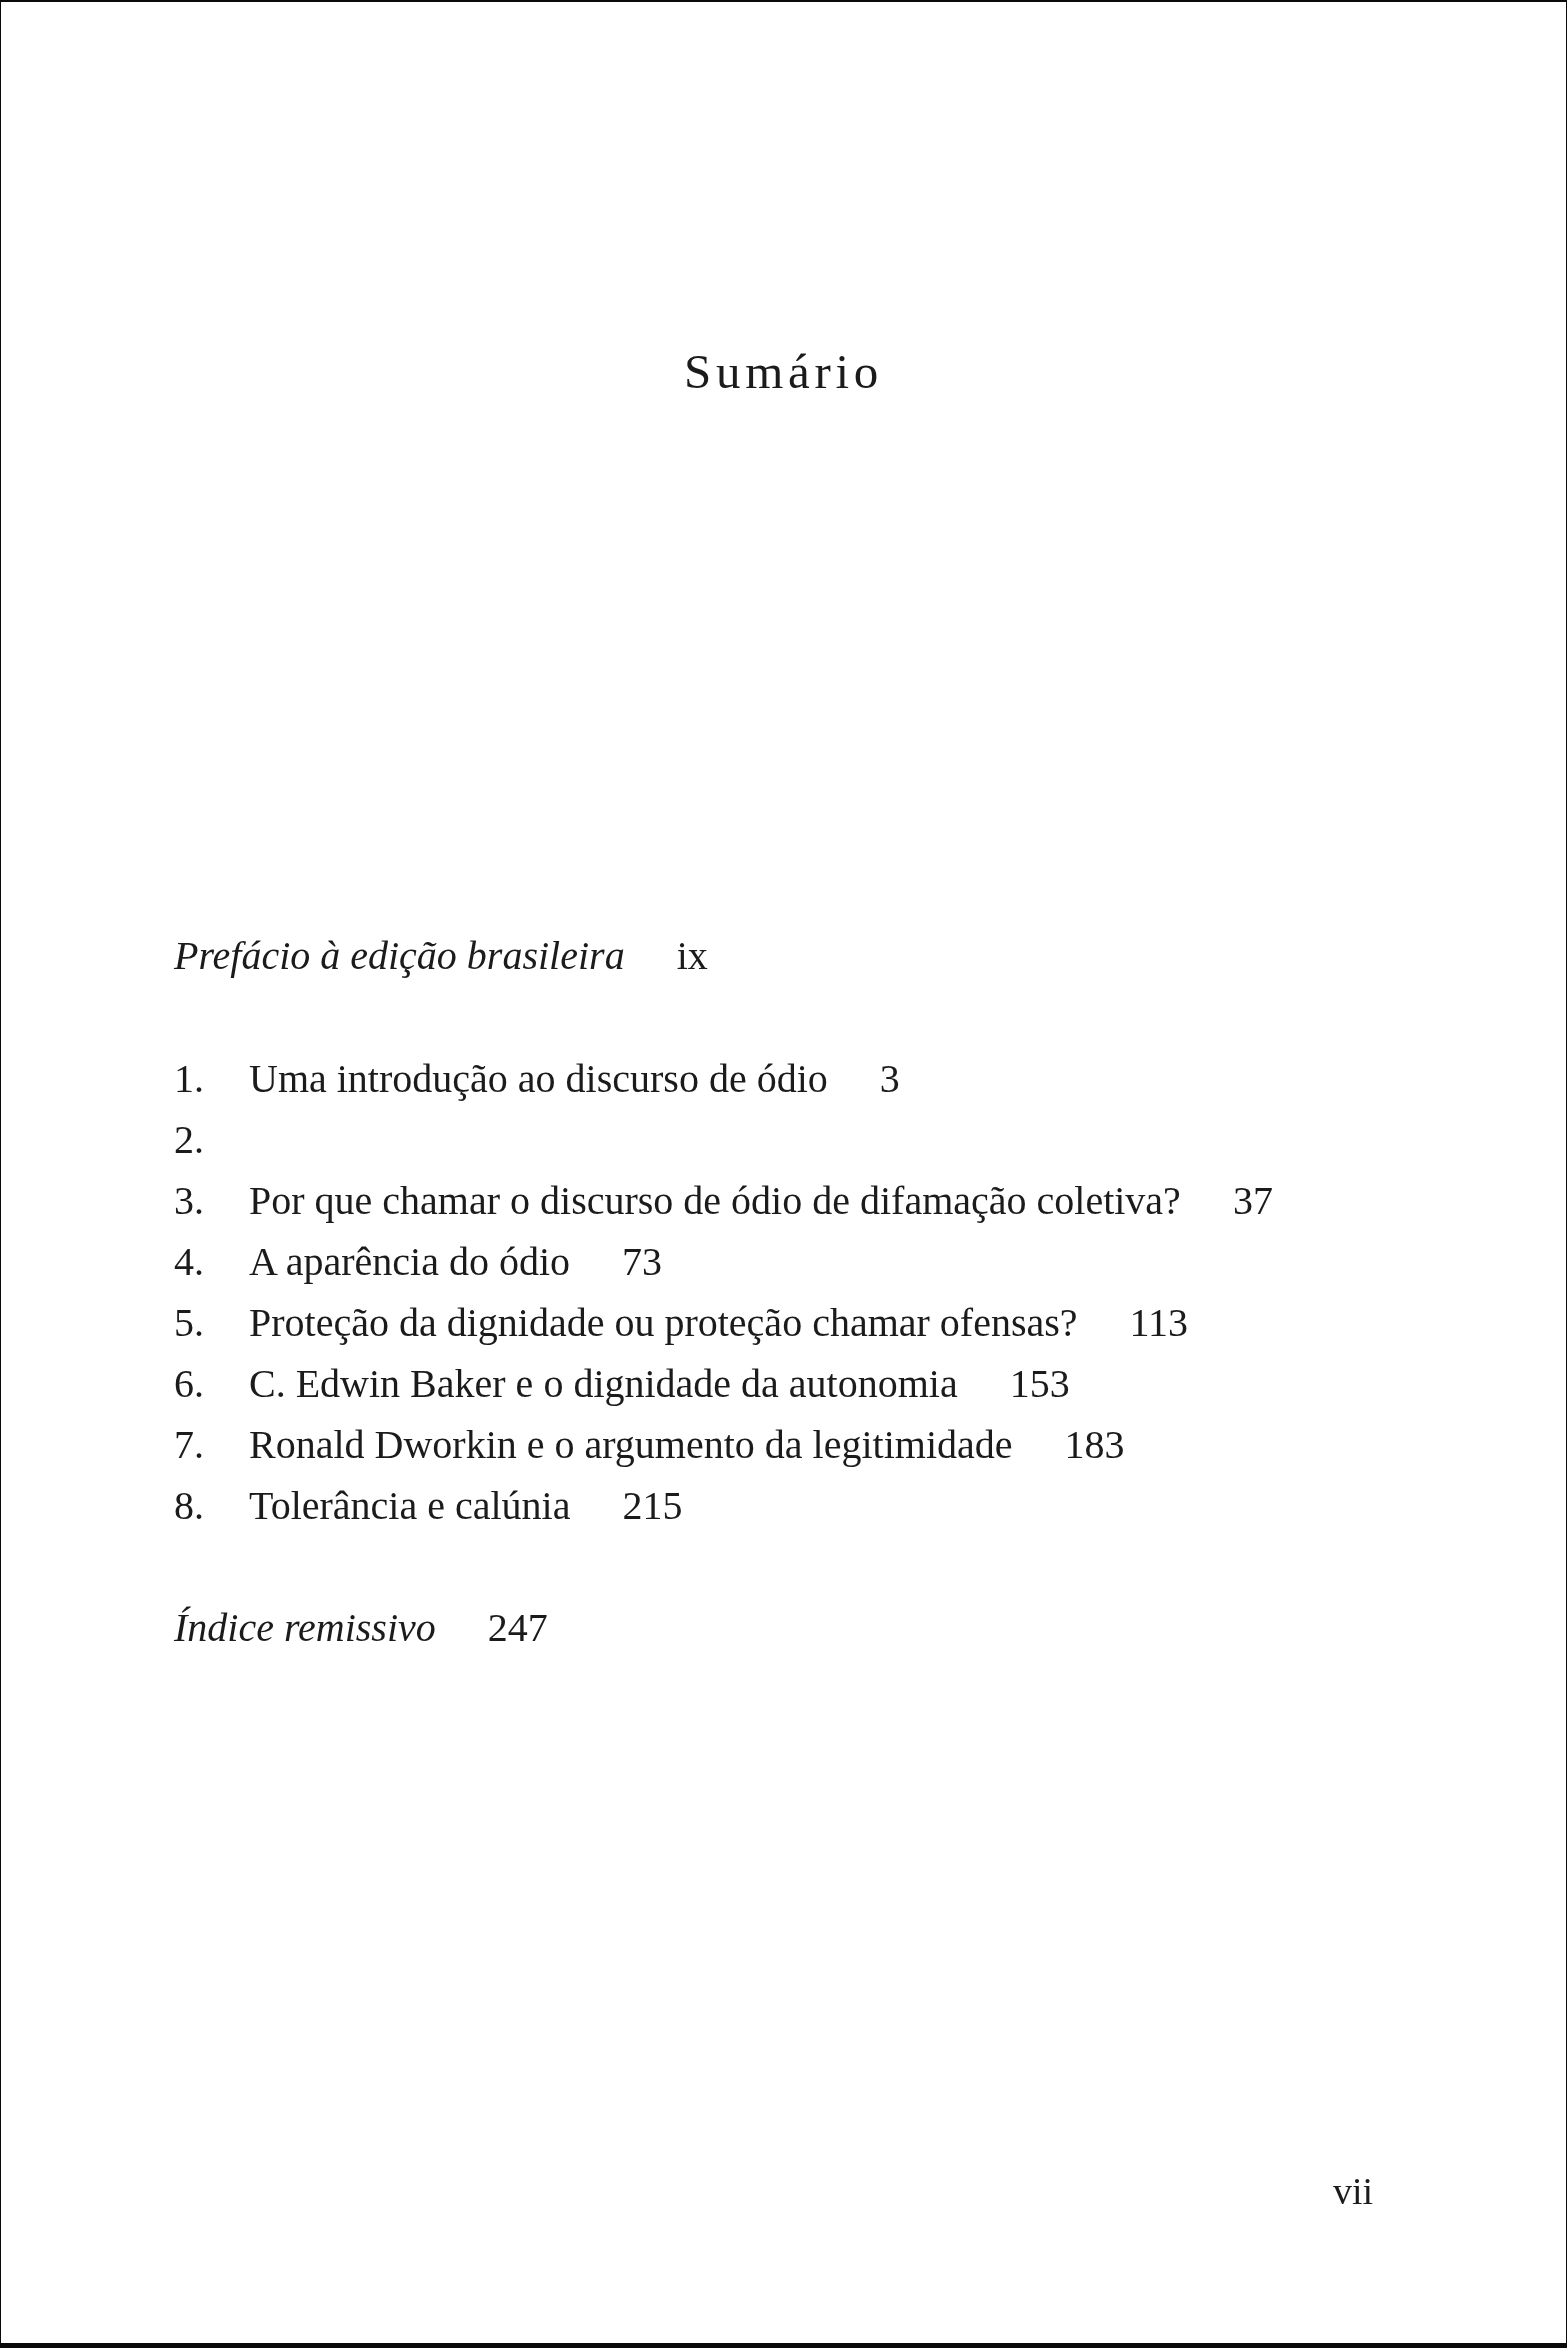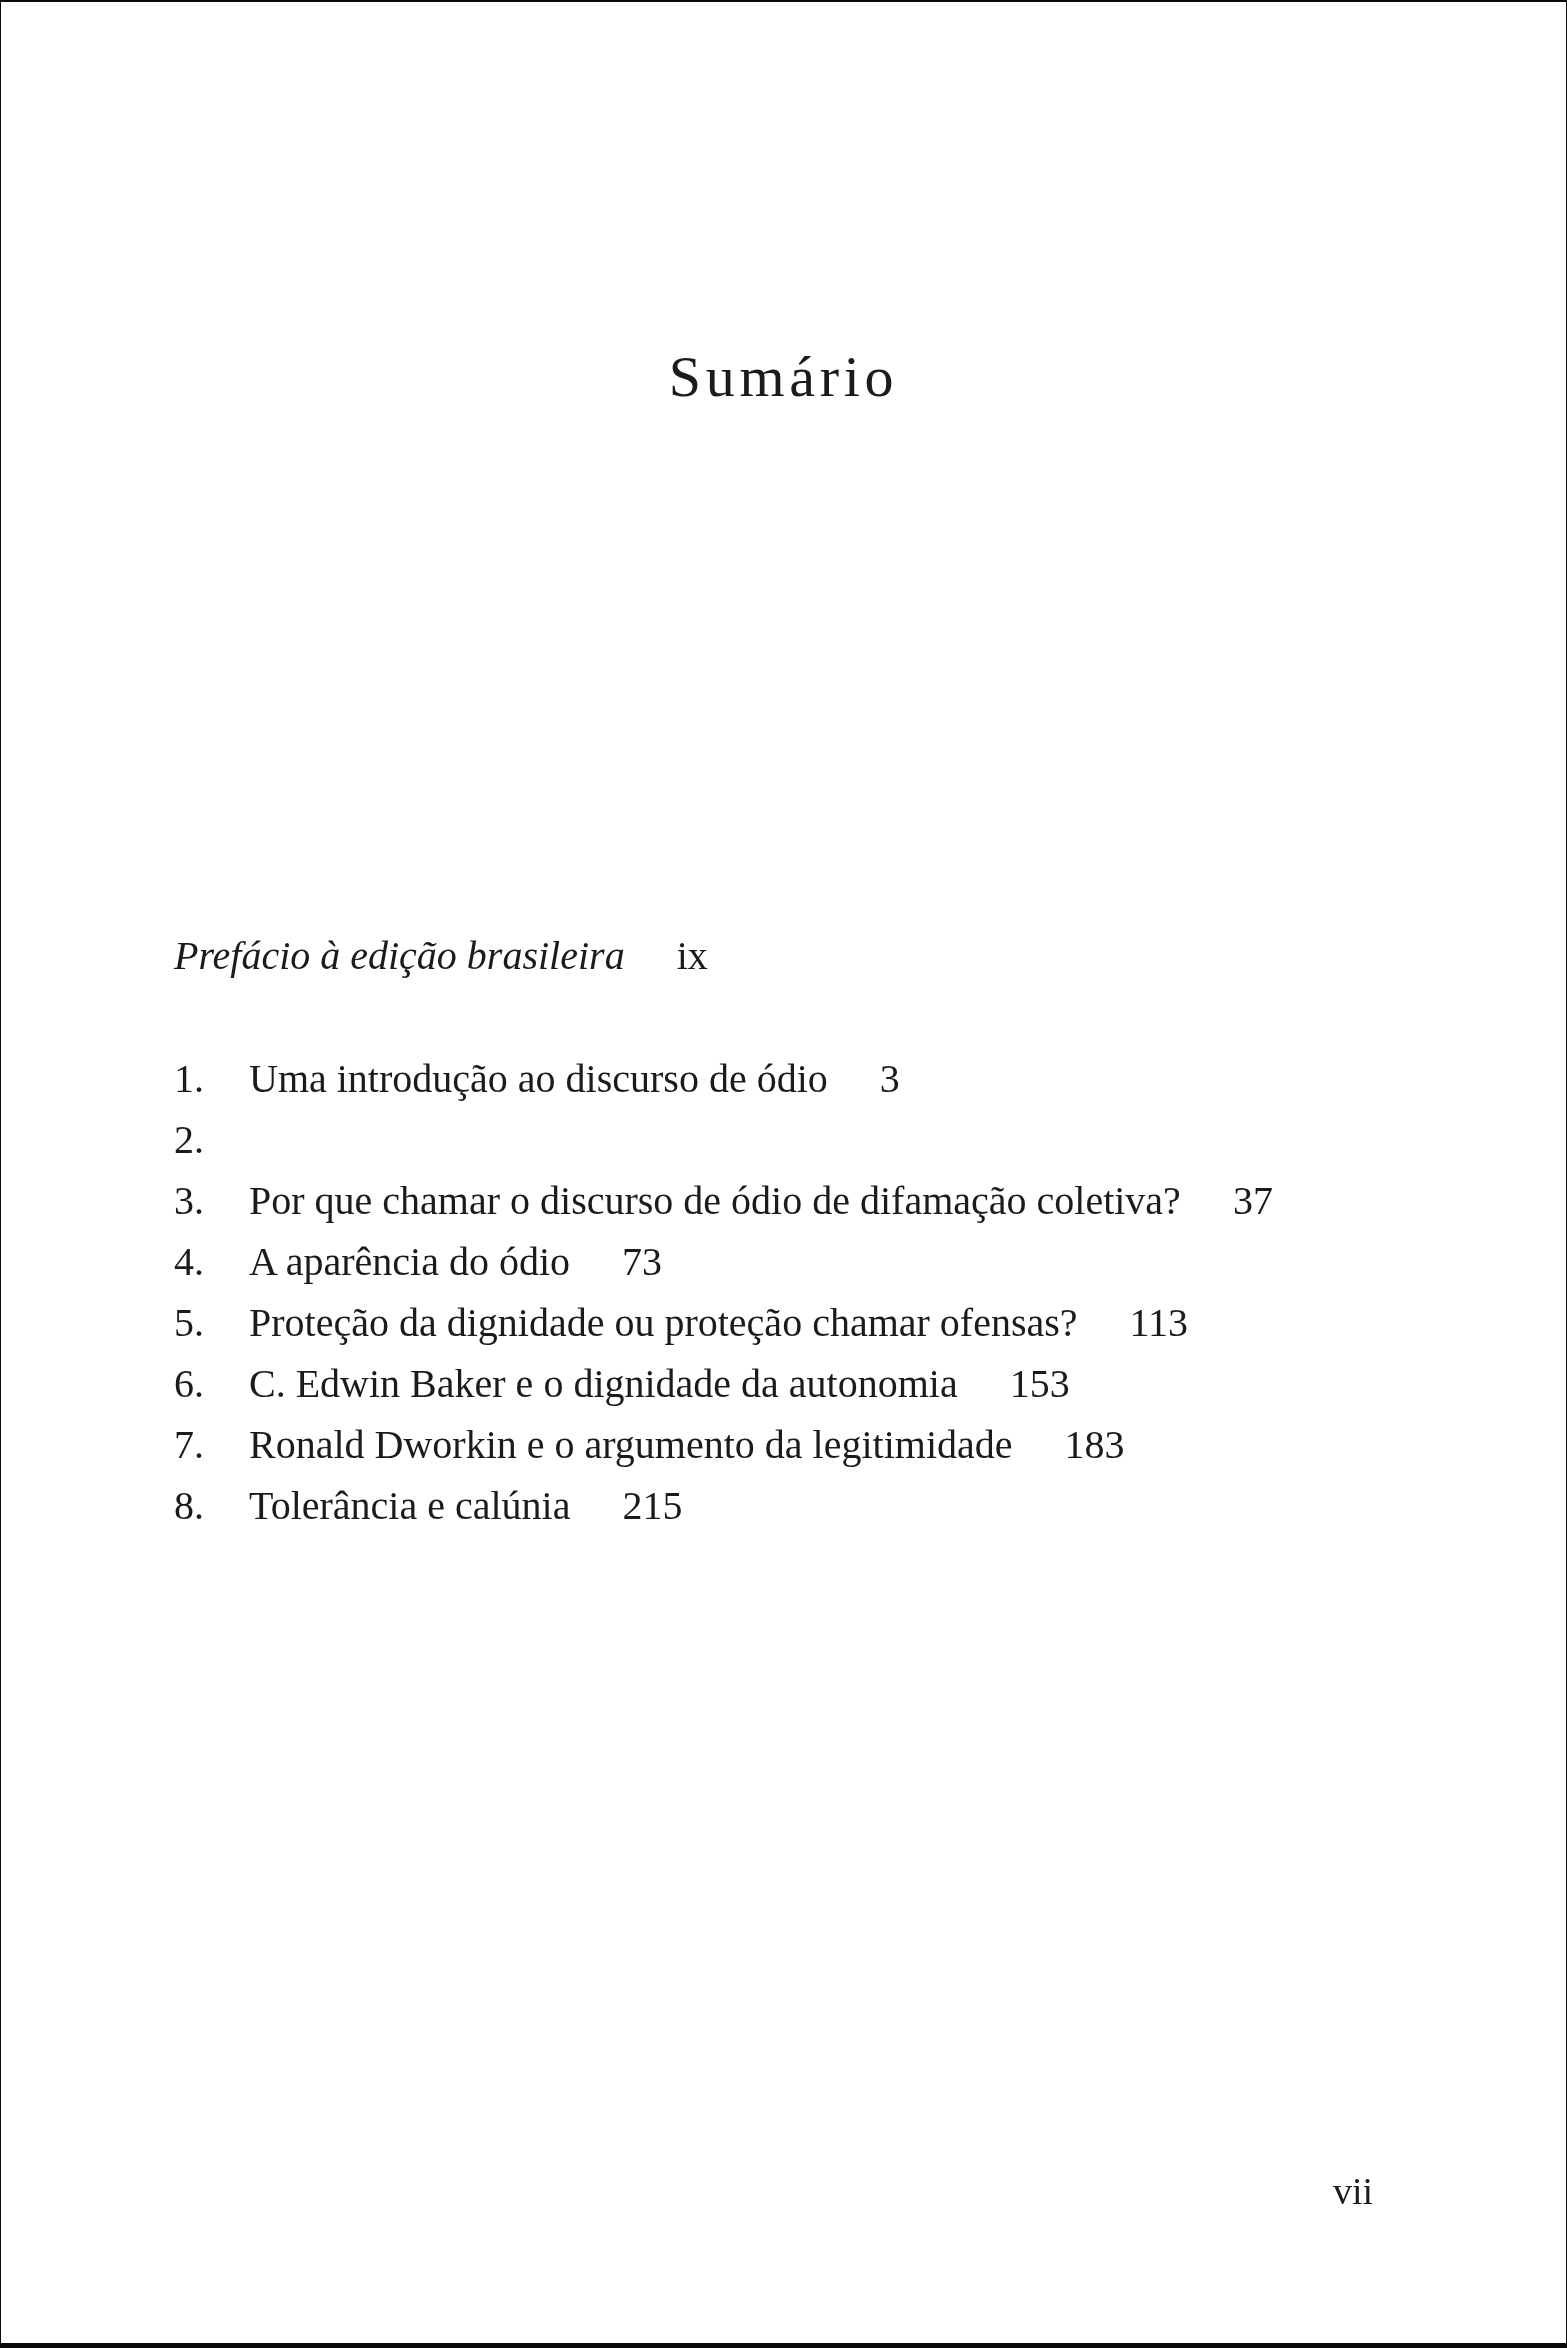--- a/index.html
+++ b/index.html
@@ -20,21 +20,21 @@
     font-family: "Liberation Serif", "DejaVu Serif", serif;
     color: #1b1b1b;
     overflow: hidden;
   }
   .book-title {
     position: absolute;
     top: 341px;
     left: 0;
     width: 100%;
     text-align: center;
-    font-size: 58px;
+    font-size: 49px;
     font-weight: normal;
     letter-spacing: 4.7px;
     margin: 0;
   }
   .toc {
     position: absolute;
     top: 923px;
     left: 173px;
     width: 1244px;
     font-size: 40px;
@@ -137,19 +137,24 @@
       </span>
     </div>
 
     <div class="toc-row">
       <span class="num">8.</span>
       <span class="entry-text">
         <span>Tolerância e calúnia</span><span class="pg">215</span>
       </span>
     </div>
 
+    <div class="toc-row index-row">
+      <span class="entry-text">
+        <span class="italic">Índice remissivo</span><span class="pg">247</span>
+      </span>
+    </div>
 
   </div>
 
   <div class="folio">vii</div>
 
 </div>
 
 
 </body></html>

